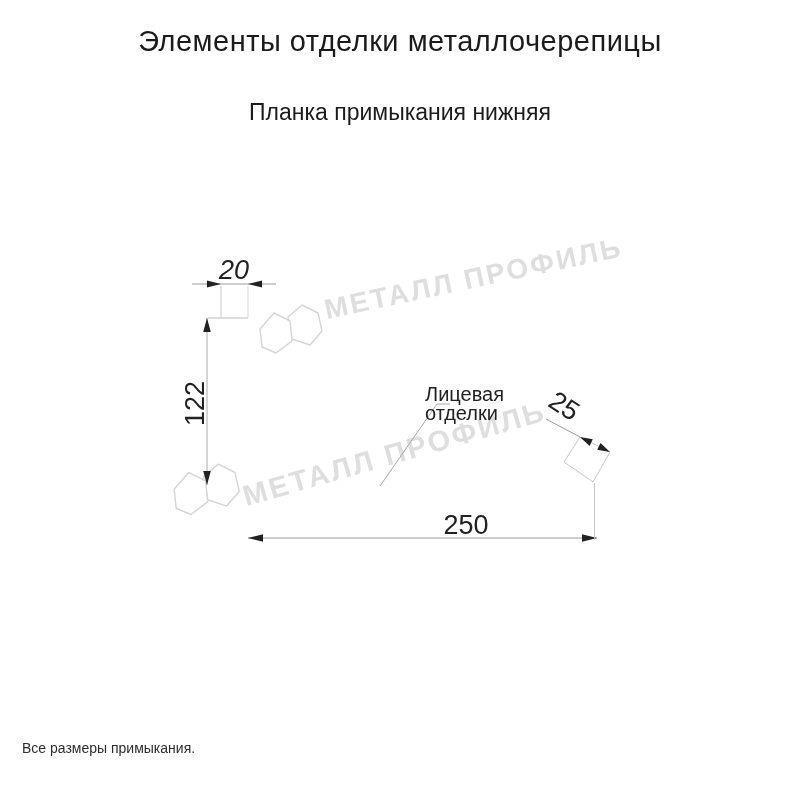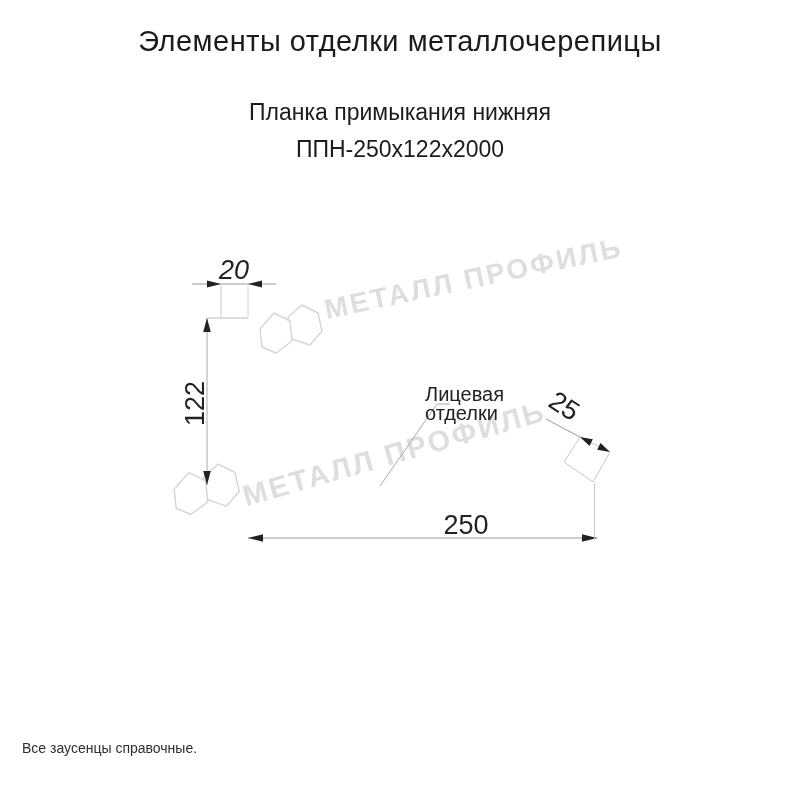--- a/index.html
+++ b/index.html
@@ -30,21 +30,20 @@
   .notes{position:absolute;z-index:3;left:22px;top:738px;font-size:14px;
       line-height:20px;color:#2e2e2e;}
 </style>
 </head>
 <body>
 
 <div class="stage">
 
   <div class="hdr title">Элементы отделки металлочерепицы</div>
   <div class="hdr subtitle">Планка примыкания нижняя</div>
-  <div class="hdr code">ППН-250х122х2000</div>
 
   <div class="wm wm-top">МЕТАЛЛ ПРОФИЛЬ</div>
   <div class="wm wm-bottom">МЕТАЛЛ ПРОФИЛЬ</div>
 
   <svg class="draw" width="800" height="800" viewBox="0 0 800 800">
 
     <g transform="translate(258,303)" fill="#ffffff" stroke="#d6d6d6" stroke-width="1.4" stroke-linejoin="round">
       <polygon points="30,14 44,2 60,10 64,28 52,42 34,36"></polygon>
       <polygon points="2,26 16,10 32,18 34,38 18,50 4,44"></polygon>
     </g>
@@ -82,16 +81,16 @@
   <div class="dim dim122">122</div>
   <div class="dim dim250">250</div>
   <div class="dim dim25">25</div>
 
   <div class="face-label">
     <div>Лицевая</div>
     <div>отделки</div>
   </div>
 
   <div class="notes">
-    <div>Все заусенцы справочные.</div>
+    <div>Все размеры примыкания.</div>
   </div>
 
 </div>
 
 </body></html>

